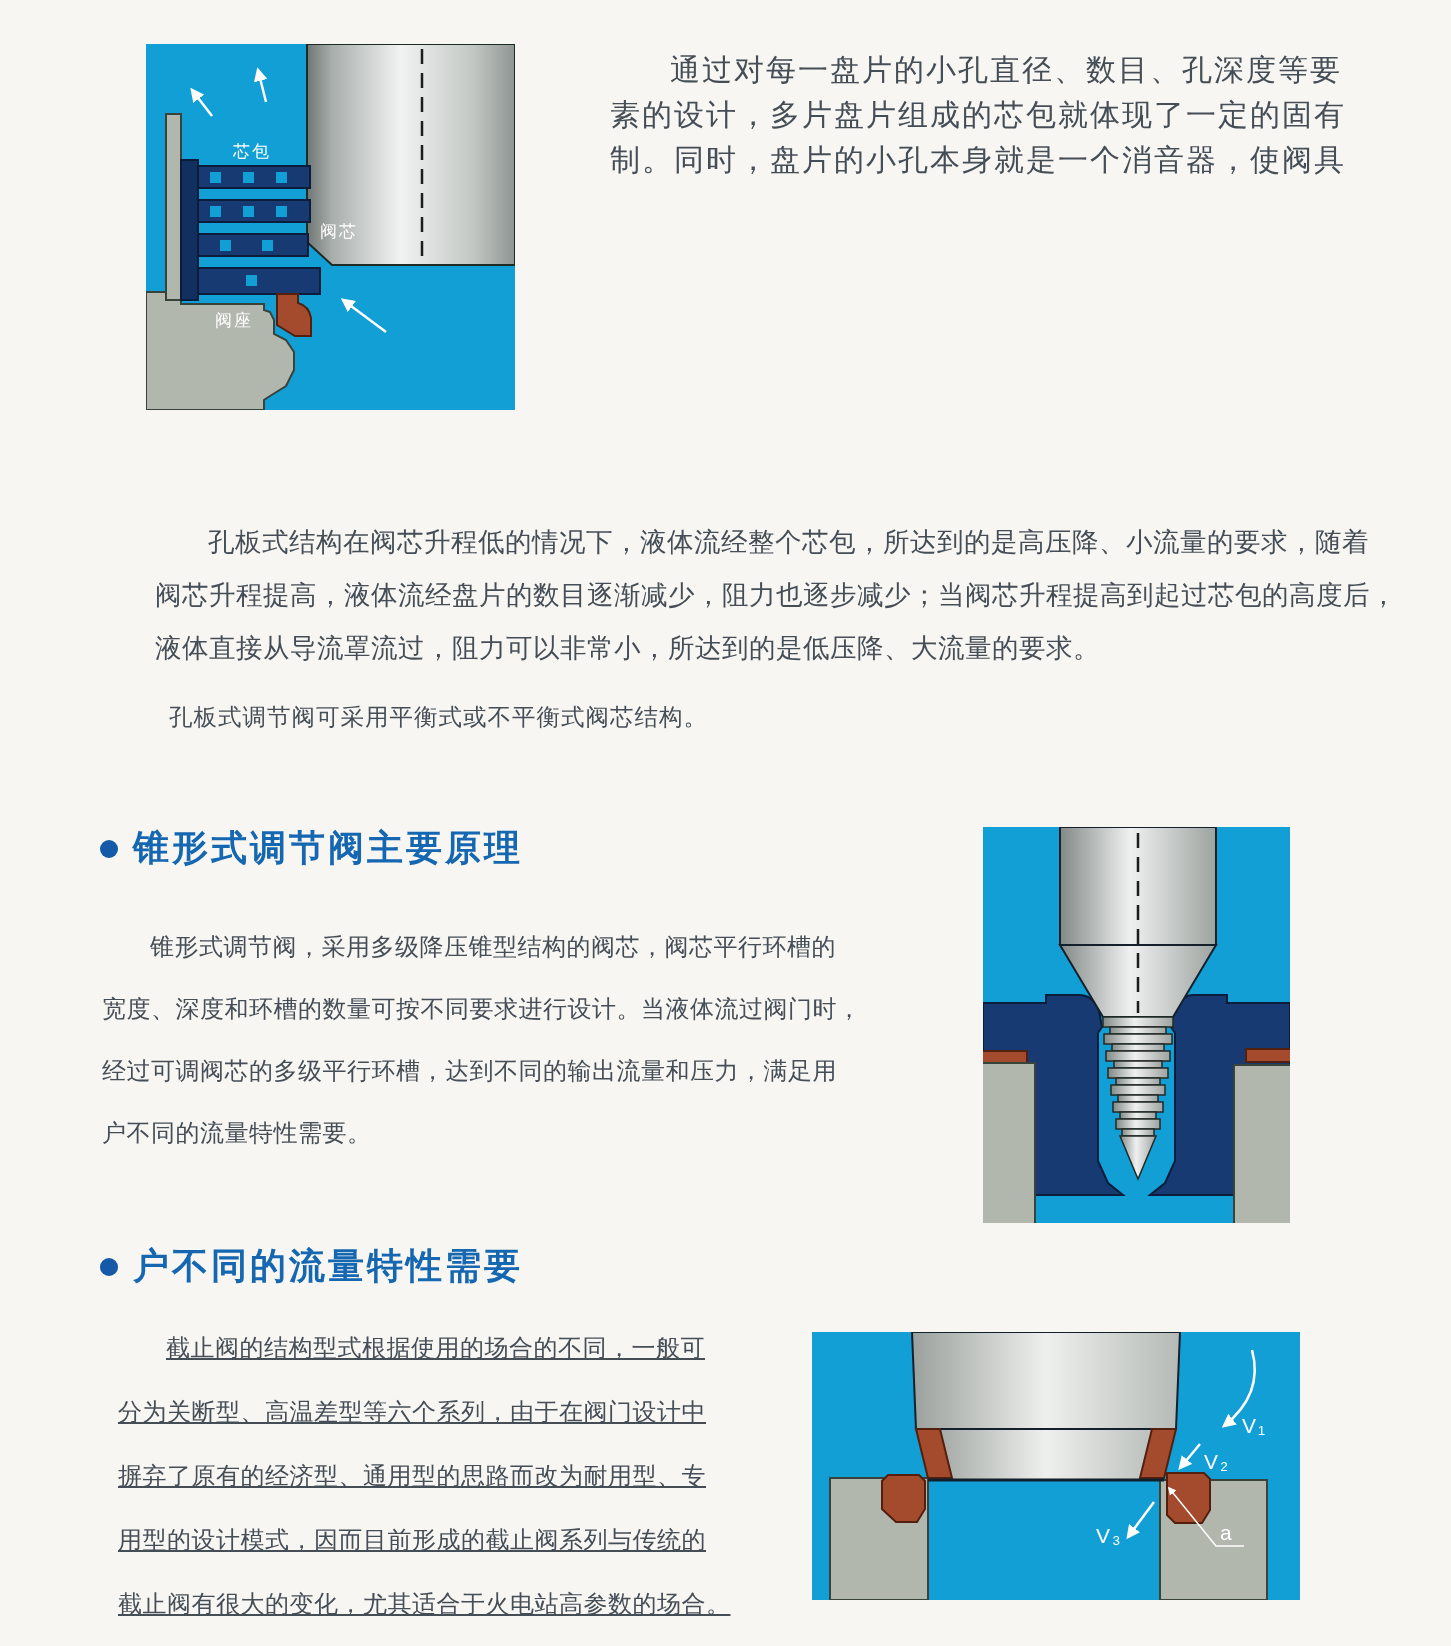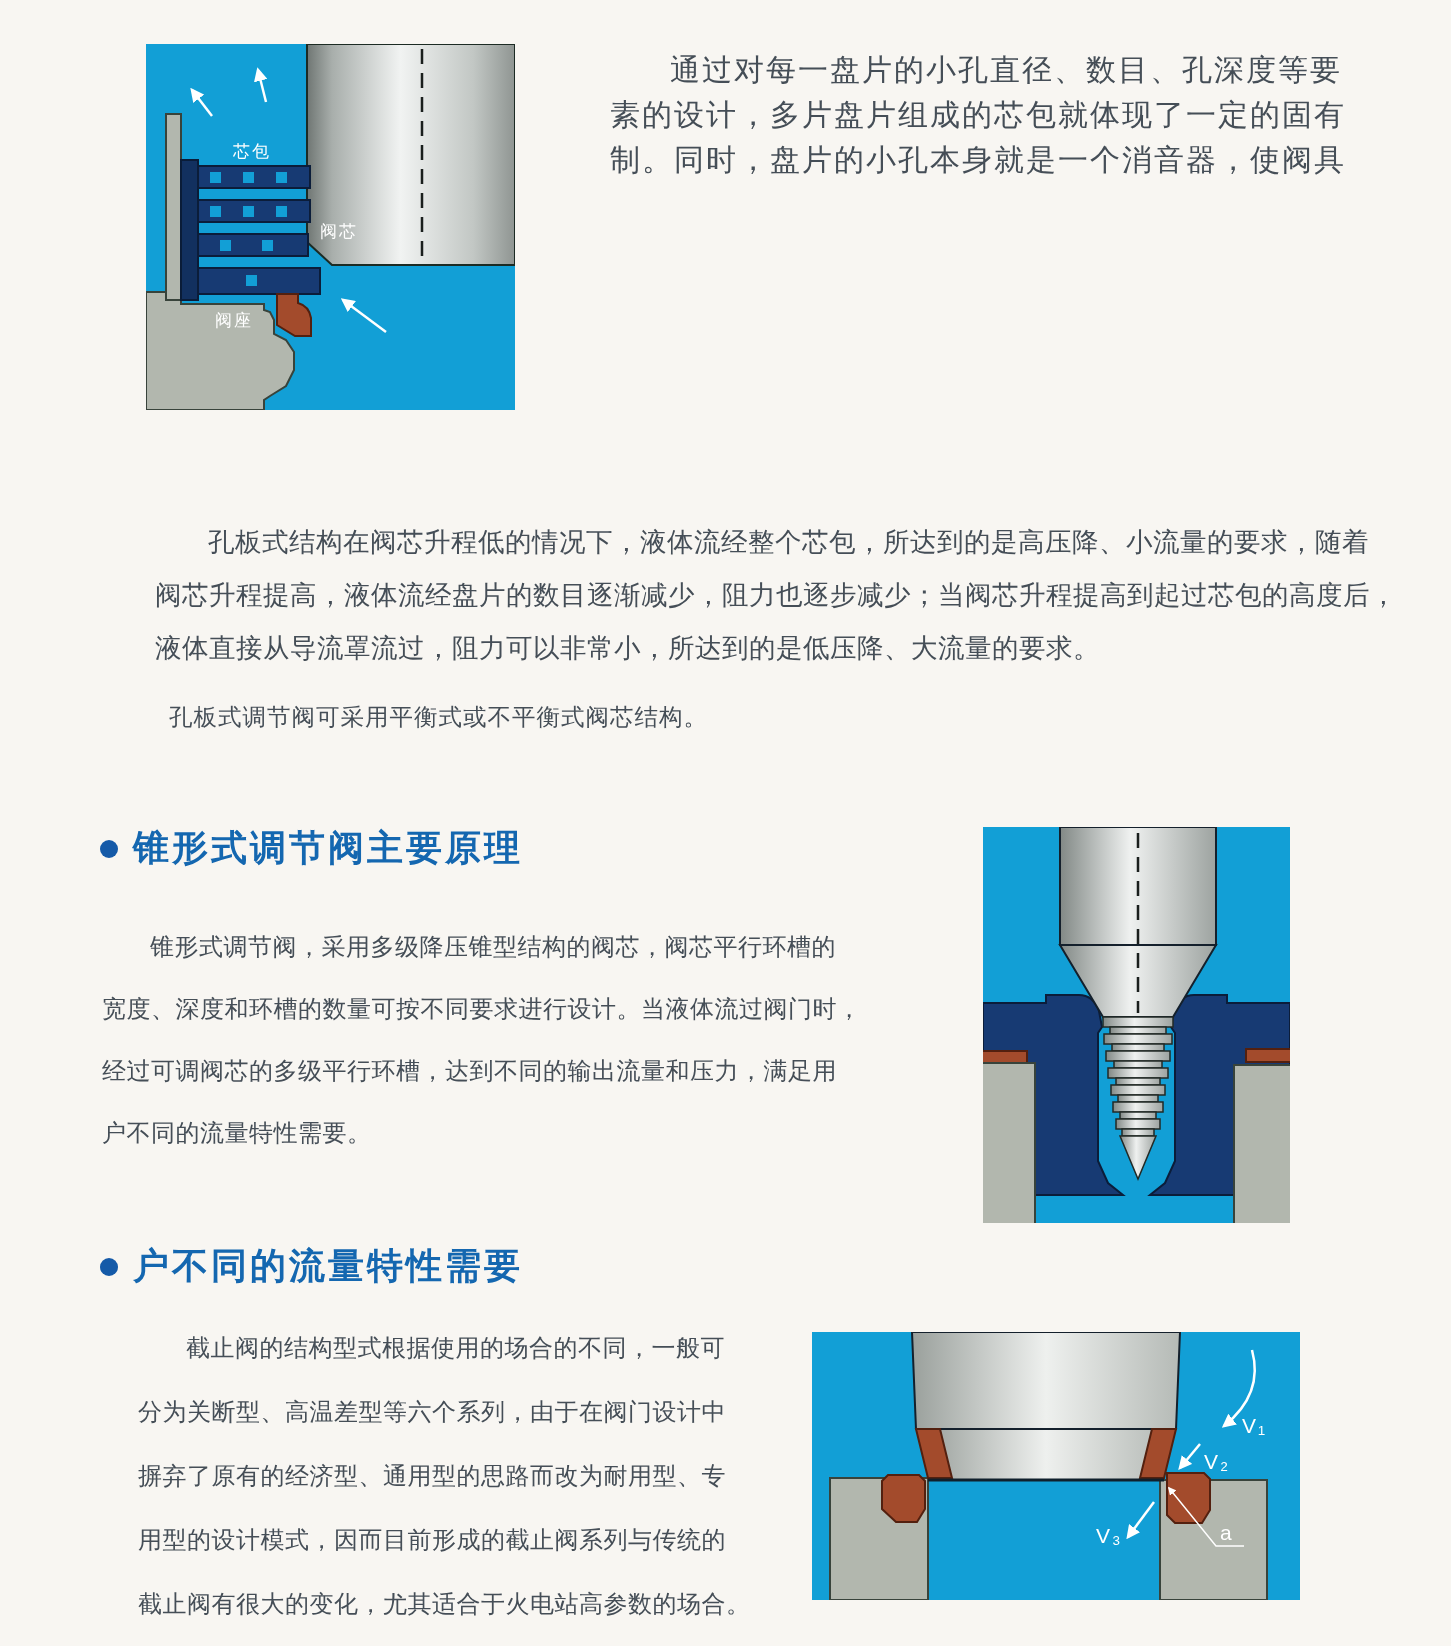--- a/index.html
+++ b/index.html
@@ -14,21 +14,21 @@
     color:var(--text_color,#454e57);
   }
   .dia{position:absolute;display:block;}
   .para{position:absolute;}
   .para .tline{white-space:pre;}
   .para .tline:first-child{text-indent:2em;}
   .intro{left:610px;top:47px;font-size:30px;line-height:45px;letter-spacing:2px;}
   .mid{left:120px;top:516px;font-size:26.5px;line-height:53px;letter-spacing:0.5px;margin-left:35px;}
   .note{position:absolute;left:122px;top:702px;font-size:23.5px;line-height:30px;text-indent:2em;white-space:pre;letter-spacing:1px;}
   .cone-para{left:102px;top:916px;font-size:24px;line-height:62px;letter-spacing:0.5px;}
-  .stop-para{left:138px;top:1316px;font-size:24px;line-height:64px;letter-spacing:0.5px;}
+  .stop-para{left:118px;top:1316px;font-size:24px;line-height:64px;letter-spacing:0.5px;text-decoration:underline;}
   .heading{position:absolute;display:flex;align-items:center;gap:15px;}
   .heading .bullet{width:18px;height:18px;border-radius:50%;background:var(--bullet_blue,#155aa8);flex:0 0 auto;}
   .heading .htitle{
     font-family:"Liberation Sans","DejaVu Sans",sans-serif;
     font-weight:bold;font-size:36px;letter-spacing:3px;
     color:var(--heading_blue,#1467b0);white-space:pre;
   }
   .h1{left:100px;top:824px;}
   .h2{left:100px;top:1242px;}
   

